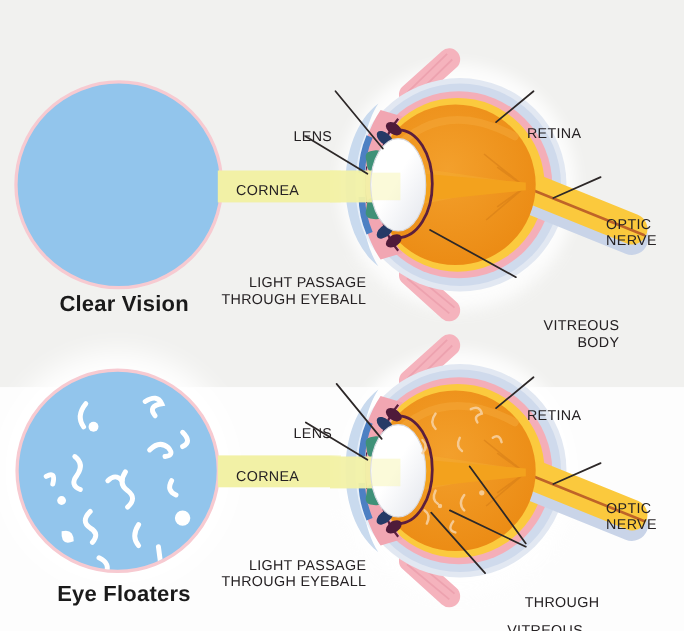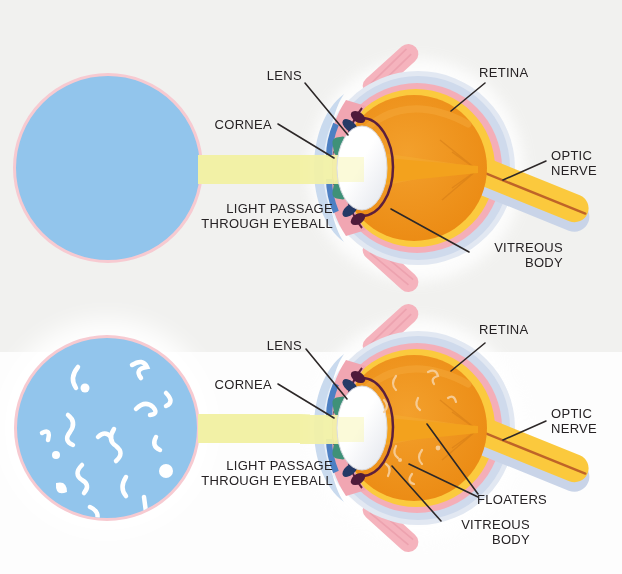--- a/index.html
+++ b/index.html
@@ -17,21 +17,21 @@
 
   .beam{ position:absolute; width:112px; height:29px; background:var(--beam); }
   #beam1{ left:198px; top:155px; }
   #beam2{ left:198px; top:414px; }
 
   .eye-svg{ position:absolute; left:300px; width:322px; height:285px; }
   #eye1{ top:20px; }
   #eye2{ top:280px; }
 
   .lbl{ position:absolute; font-size:13px; line-height:15px; color:var(--label_text);
-        letter-spacing:.3px; white-space:pre-line; }
+        letter-spacing:.3px; white-space:pre-line;margin-top:48px; }
   .lbl.r{ text-align:right; } .lbl.c{ text-align:right; }
   .title{ position:absolute; font-size:20px; font-weight:bold; color:#1a1a1a; letter-spacing:.2px; }
 
   #lens1   { left:240px; top:68px;  width:62px; }
   #cornea1 { left:192px; top:117px; width:80px; }
   #retina1 { left:479px; top:65px;  width:72px; }
   #optic1  { left:551px; top:148px; width:64px; }
   #light1  { left:178px; top:201px; width:155px; }
   #vitre1  { left:445px; top:240px; width:118px; }
   #title1  { left:54px;  top:266px; }
@@ -126,20 +126,21 @@
   </svg>
   <div class="lbl r" id="lens1">LENS</div>
   <div class="lbl r" id="cornea1">CORNEA</div>
   <div class="lbl" id="retina1">RETINA</div>
   <div class="lbl" id="optic1">OPTIC
 NERVE</div>
   <div class="lbl c" id="light1">LIGHT PASSAGE
 THROUGH EYEBALL</div>
   <div class="lbl c" id="vitre1">VITREOUS
 BODY</div>
+  <div class="title" id="title1">Clear Vision</div>
 
   <div class="vision-circle" id="circle-floaters">
     <svg width="192" height="192" viewBox="0 0 192 192">
       <g stroke="var(--floater_white)" stroke-width="4.5" stroke-linecap="round" fill="none">
         <path d="M 64,32 q -9,11 -2,21"></path>
         <path d="M 118,30 q 11,-7 15,2 q -13,2 -6,11"></path>
         <path d="M 54,80 q 9,7 2,17 q -7,9 3,13"></path>
         <path d="M 122,74 q 9,-9 17,-2 q 6,7 -3,8"></path>
         <path d="M 84,102 q 7,-7 13,0"></path>
         <path d="M 28,98 q 9,-5 6,7"></path>
@@ -176,23 +177,24 @@
       <circle cx="100" cy="180" r="2" fill="var(--eye_floater_tint)" stroke="none"></circle>
     </g>
   </svg>
   <div class="lbl r" id="lens2">LENS</div>
   <div class="lbl r" id="cornea2">CORNEA</div>
   <div class="lbl" id="retina2">RETINA</div>
   <div class="lbl" id="optic2">OPTIC
 NERVE</div>
   <div class="lbl c" id="light2">LIGHT PASSAGE
 THROUGH EYEBALL</div>
-  <div class="lbl" id="float2">FLOATERS</div>
+  <div class="lbl" id="float2">THROUGH</div>
   <div class="lbl c" id="vitre2">VITREOUS
 BODY</div>
+  <div class="title" id="title2">Eye Floaters</div>
 
   <svg id="pointer-overlay" viewBox="0 0 622 574">
     <g stroke="var(--pointer_line)" stroke-width="1.6" stroke-linecap="round">
       <line x1="305" y1="83" x2="348" y2="135"></line>
       <line x1="278" y1="124" x2="334" y2="158"></line>
       <line x1="485" y1="83" x2="451" y2="111"></line>
       <line x1="546" y1="161" x2="503" y2="180"></line>
       <line x1="469" y1="252" x2="391" y2="209"></line>
       <line x1="306" y1="349" x2="347" y2="399"></line>
       <line x1="278" y1="384" x2="334" y2="418"></line>

